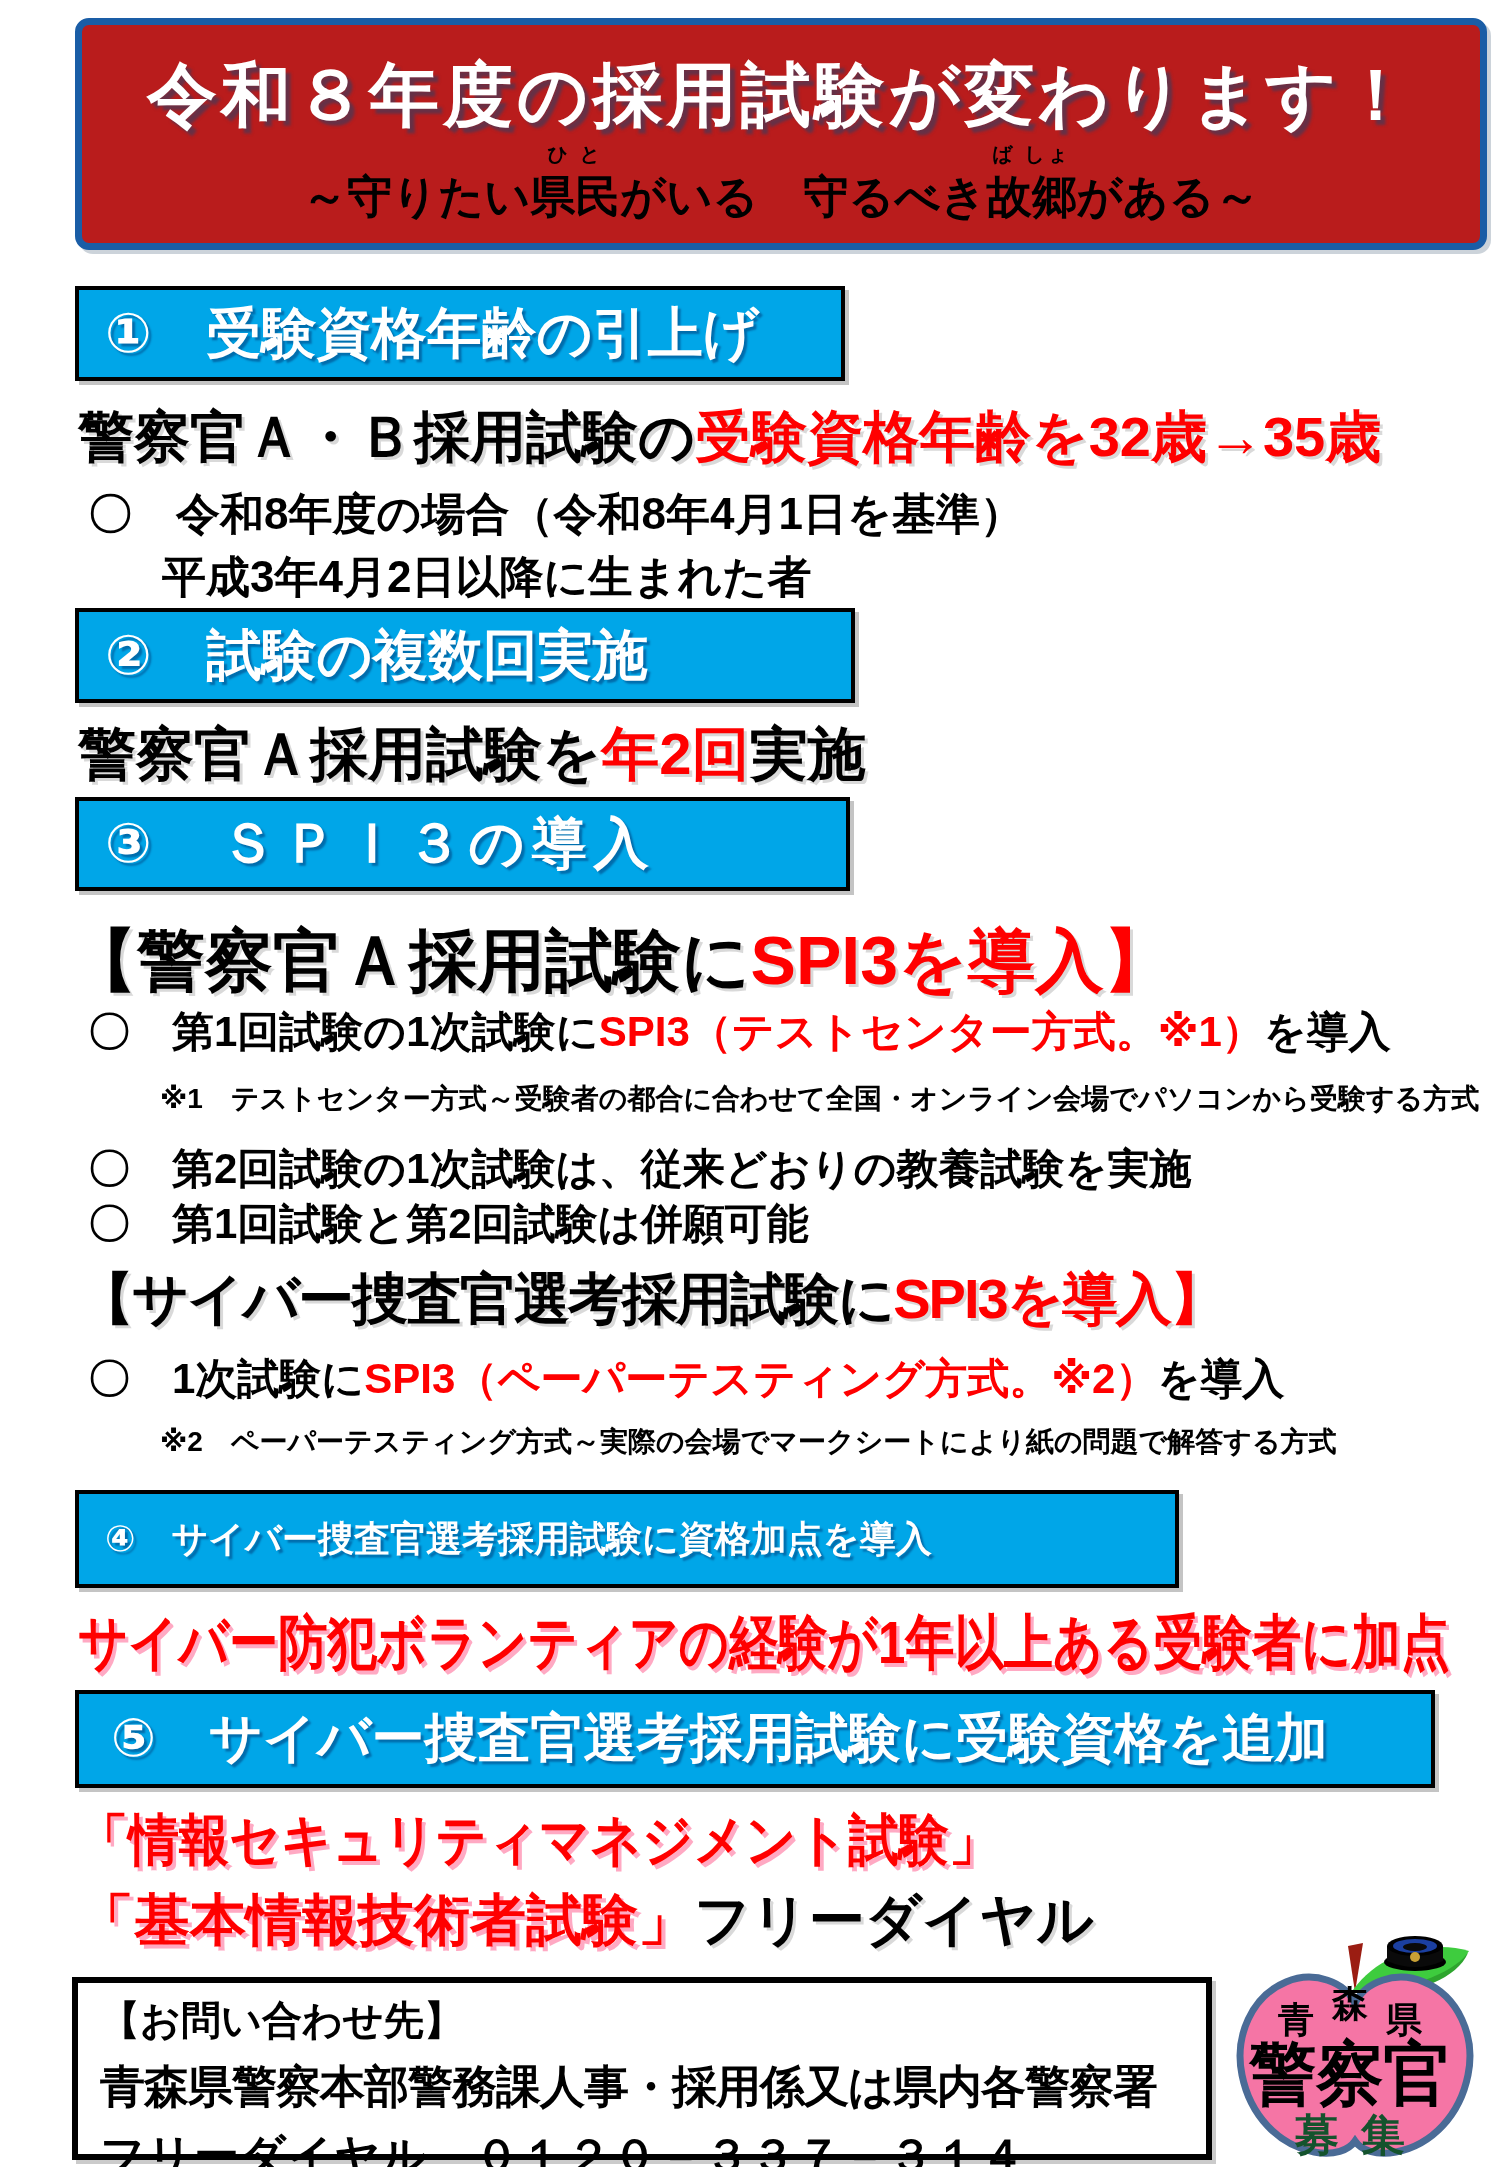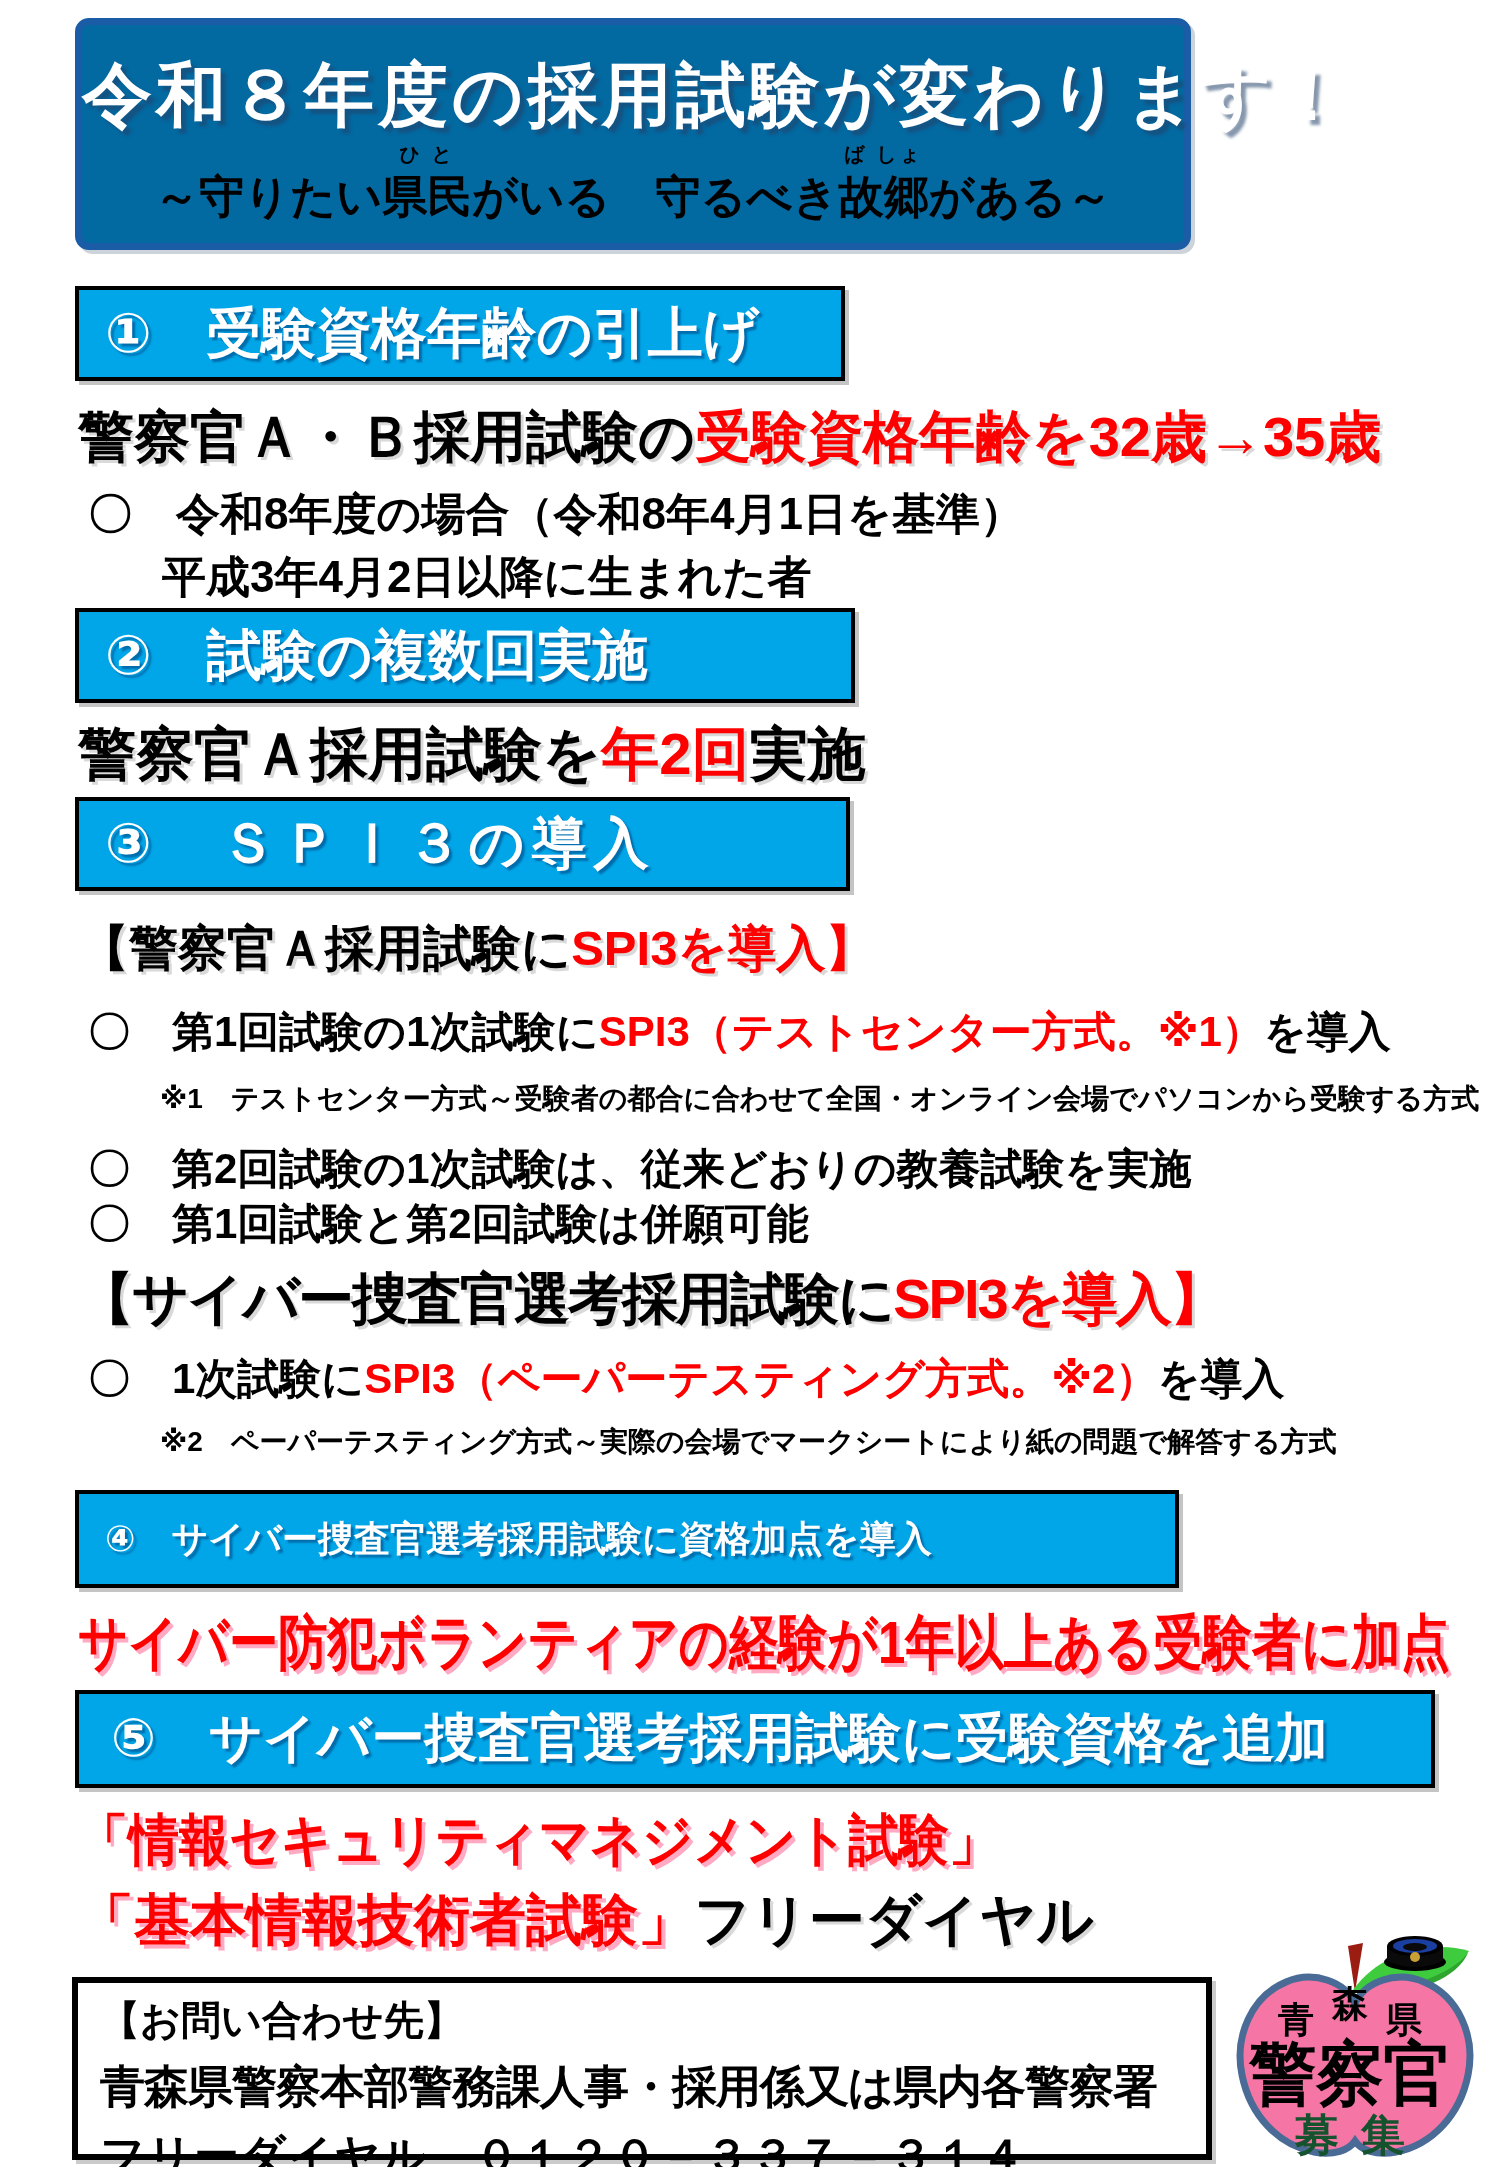--- a/index.html
+++ b/index.html
@@ -2,22 +2,22 @@
 <html lang="ja"><head>
 <meta charset="utf-8">
 <style>
   html,body{margin:0;padding:0;background:#fff;}
   .page{
     position:relative;width:1500px;height:2167px;background:#ffffff;
     font-family:"Liberation Sans","DejaVu Sans",sans-serif;color:#000;overflow:hidden;
   }
   
   .hero{
-    position:absolute;left:75px;top:18px;width:1116px;height:232px;
-    background:#0369a1;border:7px solid #1a5da6;border-radius:14px;box-sizing:border-box;
+    position:absolute;left:75px;top:18px;width:1412px;height:232px;
+    background:#b91c1c;border:7px solid #1a5da6;border-radius:14px;box-sizing:border-box;
     box-shadow:4px 4px 0 rgba(110,130,150,.35);text-align:center;
   }
   .hero-title{
     margin-top:24px;font-size:70px;font-weight:bold;color:#fff;letter-spacing:4px;
     white-space:nowrap;text-shadow:5px 5px 3px rgba(35,65,105,.55);
   }
   .hero-sub{
     position:absolute;left:0;right:0;bottom:16px;font-size:45px;font-weight:bold;
     color:#000;white-space:nowrap;
   }
@@ -35,21 +35,21 @@
   }
   .band1{left:75px;top:286px;width:770px;height:95px;font-size:55px;}
   .band2{left:75px;top:608px;width:780px;height:95px;font-size:55px;}
   .band3{left:75px;top:797px;width:775px;height:94px;font-size:55px;letter-spacing:7px;}
   .band4{left:75px;top:1490px;width:1104px;height:98px;font-size:36px;text-align:center;}
   .band5{left:75px;top:1690px;width:1360px;height:98px;font-size:53px;padding-left:32px;}
   
   .stmt{position:absolute;font-weight:bold;white-space:nowrap;text-shadow:3px 3px 0 rgba(160,160,160,.40);}
   .stmt1{left:78px;top:400px;font-size:56px;}
   .stmt2{left:78px;top:716px;font-size:58px;}
-  .stmt3{left:80px;top:916px;font-size:49px;}
+  .stmt3{left:69px;top:916px;font-size:68px;}
   .stmt4{left:78px;top:1262px;font-size:56px;letter-spacing:-2px;}
   .stmt5{left:78px;top:1883px;font-size:56px;}
   .red{color:#ff0000;}
   .bullet{position:absolute;font-size:42px;font-weight:600;white-space:nowrap;}
   .bullet1 {left:88px;top:485px;font-size:44px;}
   .bullet1b{left:162px;top:548px;font-size:44px;}
   .bullet2 {left:88px;top:1004px;}
   .bullet3 {left:88px;top:1141px;}
   .bullet4 {left:88px;top:1196px;}
   .bullet5 {left:88px;top:1351px;}

